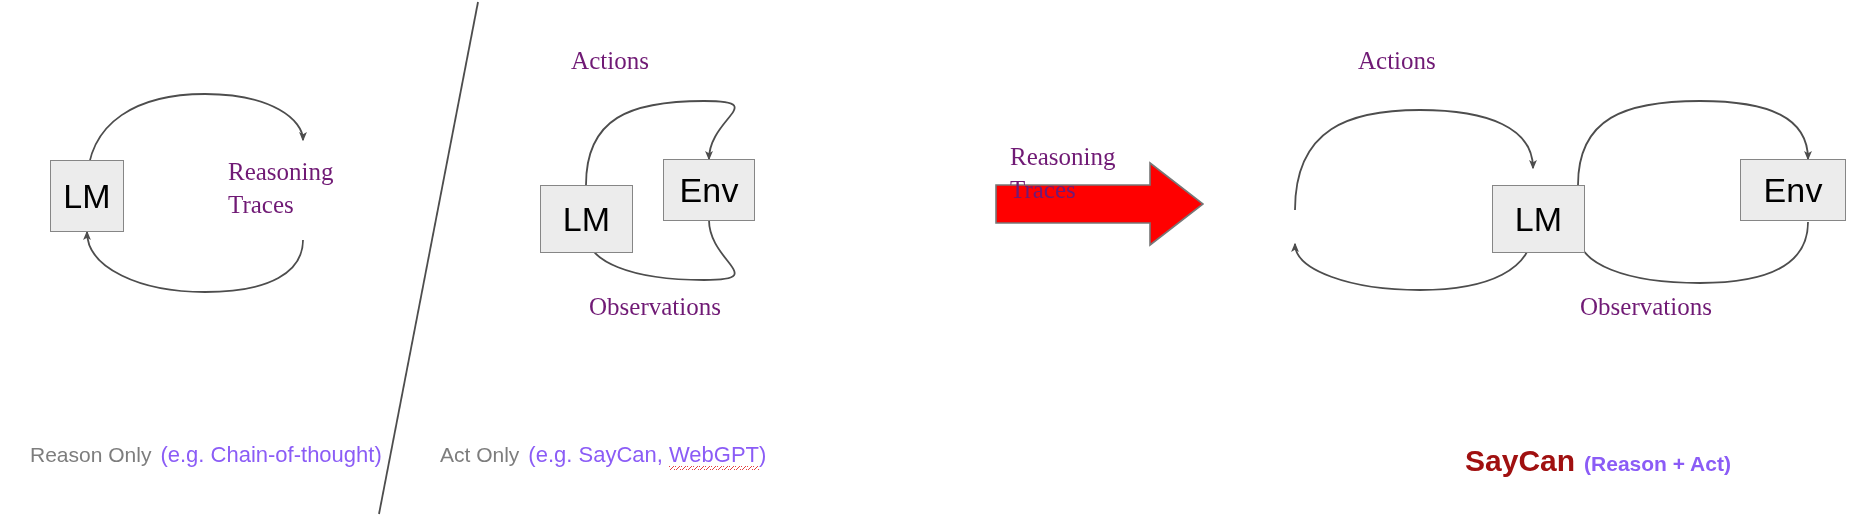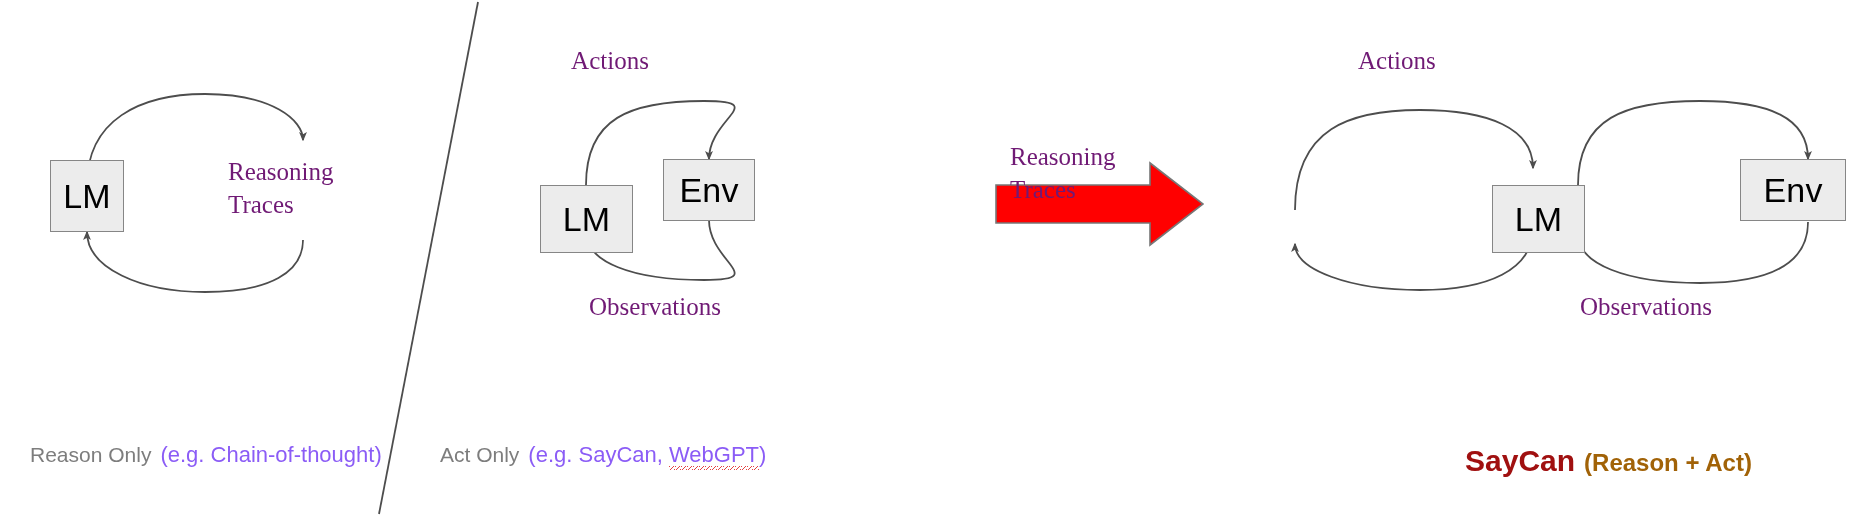--- a/index.html
+++ b/index.html
@@ -59,23 +59,23 @@
     font-family: "Liberation Sans", sans-serif;
     font-size: 22px;
     color: #8b5cf6;
   }
   .caption.react .cap-main {
     color: #A01010;
     font-weight: bold;
     font-size: 30px;
   }
   .caption.react .cap-sub {
-    color: #a16207;
+    color: #8b5cf6;
     font-weight: bold;
-    font-size: 24px;
+    font-size: 21px;
   }
   .spellcheck {
     position: relative;
     display: inline-block;
   }
   .spellcheck::after {
     content: "";
     position: absolute;
     left: 0;
     right: 0;

